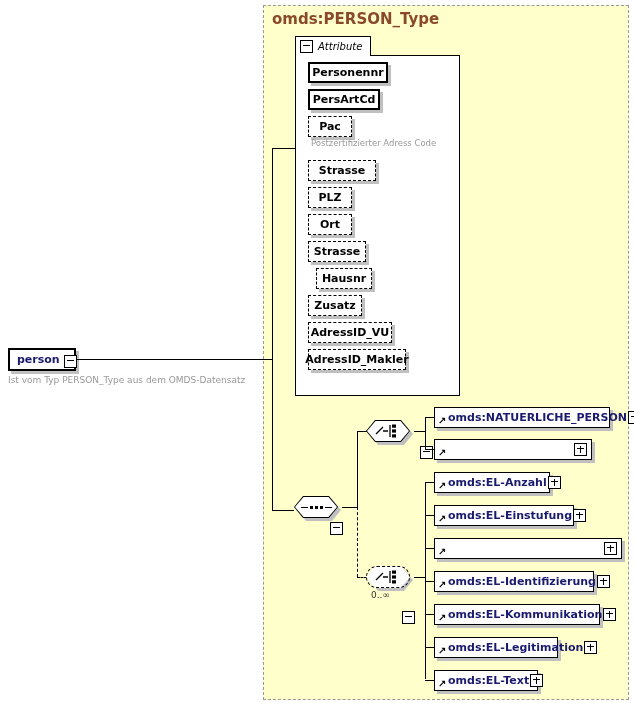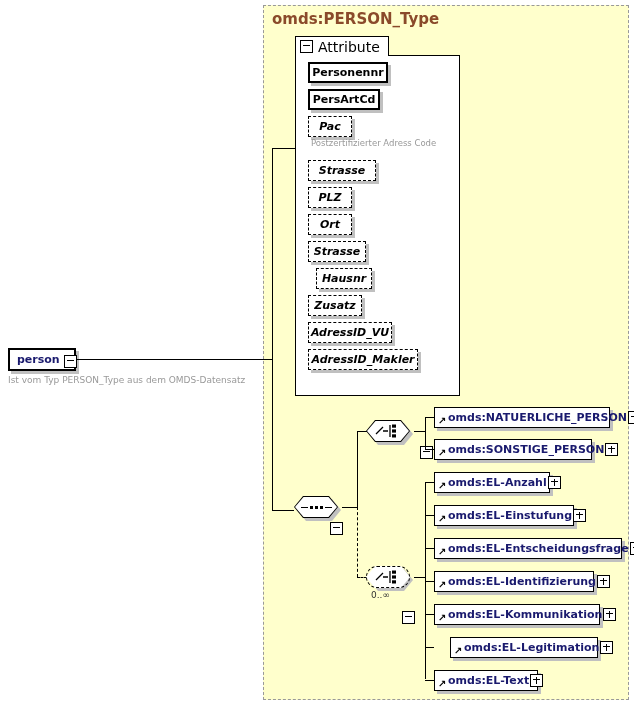--- a/index.html
+++ b/index.html
@@ -28,21 +28,21 @@
     left:295px;top:55px;width:165px;height:341px;
     background:#ffffff;border:1px solid #000;box-sizing:border-box;
   }
   #attr-tab{
     left:295px;top:36px;height:20px;
     background:#ffffff;border:1px solid #000;border-bottom:none;
     box-sizing:border-box;
     padding:0 8px 0 4px;
     display:flex;align-items:center;gap:5px;
   }
-  #attr-tab .lbl{font-size:14px;color:#000;}
+  #attr-tab .lbl{font-size:10px;font-style:italic;color:#000;}
   .expander{
     width:11px;height:11px;border:1px solid #000;background:#fff;
     display:inline-block;position:relative;flex:0 0 auto;
   }
   .expander::before{
     content:"";position:absolute;left:2px;top:4px;width:7px;height:1px;background:#000;
   }
   .expander.plus::after{
     content:"";position:absolute;left:5px;top:2px;width:1px;height:7px;background:#000;
   }
@@ -51,21 +51,21 @@
   .attr{
     height:21px;box-sizing:border-box;
     background:#ffffff;
     display:flex;align-items:center;justify-content:center;
     padding:0 9px;
     font-size:11px;font-weight:bold;color:#000;
     white-space:nowrap;
     box-shadow:3px 3px 0 #c0c0c0;
   }
   .attr.req{border:2px solid #000;}
-  .attr.opt{border:1px dashed #000;font-style:italic;}
+  .attr.opt{border:1px dashed #000;}
   .hint{
     font-size:8.5px;color:#999999;white-space:nowrap;
   }
 
   
   #person-box{
     left:8px;top:348px;width:68px;height:23px;
     border:2px solid #000;background:#fff;box-sizing:border-box;
     display:flex;align-items:center;
     padding-left:7px;
@@ -185,21 +185,21 @@
     </div>
     <div class="abs attr opt" style="left: 308px; top: 268px; width: 56px; margin-left: 8px;">
       <span>Hausnr</span>
     </div>
     <div class="abs attr opt" style="left: 308px; top: 295px; width: 54px;">
       <span>Zusatz</span>
     </div>
     <div class="abs attr opt" style="left: 308px; top: 322px; width: 84px; text-align: center;">
       <span>AdressID_VU</span>
     </div>
-    <div class="abs attr opt" style="left: 308px; top: 349px; width: 110px;">
+    <div class="abs attr opt" style="left: 308px; top: 349px; width: 98px;">
       <span>AdressID_Makler</span>
     </div>
   </div>
 
 
 <div class="node-wrap" style="left:294px;top:496px;">
   <div class="node-shadow"></div>
   <div class="node-hex"></div>
   <div class="node-inner">
     <span class="seq-dots">
@@ -246,21 +246,20 @@
 <div class="ln lnh abs" style="left:425px;top:449px;width:9px;"></div>
 
 <div id="choice-person-host">
     <div class="elem" style="left: 434px; top: 407px; width: 176px;">
       <span class="ref-arrow"></span>
       <span>omds:NATUERLICHE_PERSON</span>
       <span class="expander plus" style="margin-left: auto;"></span>
     </div>
     <div class="elem" style="left: 434px; top: 439px; width: 158px;">
       <span class="ref-arrow"></span>
-      <span>omds:SONSTIGE_PERSON</span>
       <span class="expander plus" style="margin-left: auto;"></span>
     </div>
   </div>
 
 
 <div class="node-wrap" style="left:366px;top:566px;">
   <div class="node-shadow"></div>
   <div class="node-inner" style="left:0;top:0;width:44px;height:22px;clip-path:polygon(9px 0,35px 0,44px 50%,35px 22px,9px 22px,0 50%);"></div>
   <div class="dashed-outline"></div>
   <div class="node-inner" style="background:transparent;">
@@ -288,37 +287,36 @@
     </div>
     <div class="ln lnh abs" style="left: 425px; top: 482px; width: 9px;"></div>
     <div class="elem" style="left: 434px; top: 505px; width: 140px;">
       <span class="ref-arrow"></span>
       <span>omds:EL-Einstufung</span>
       <span class="expander plus" style="margin-left: auto;"></span>
     </div>
     <div class="ln lnh abs" style="left: 425px; top: 515px; width: 9px;"></div>
     <div class="elem" style="left: 434px; top: 538px; width: 188px;">
       <span class="ref-arrow"></span>
-      <span>omds:EL-Entscheidungsfrage</span>
       <span class="expander plus" style="margin-left: auto;"></span>
     </div>
     <div class="ln lnh abs" style="left: 425px; top: 548px; width: 9px;"></div>
     <div class="elem" style="left: 434px; top: 571px; width: 160px;">
       <span class="ref-arrow"></span>
       <span>omds:EL-Identifizierung</span>
       <span class="expander plus" style="margin-left: auto;"></span>
     </div>
     <div class="ln lnh abs" style="left: 425px; top: 581px; width: 9px;"></div>
     <div class="elem" style="left: 434px; top: 604px; width: 166px;">
       <span class="ref-arrow"></span>
       <span>omds:EL-Kommunikation</span>
       <span class="expander plus" style="margin-left: auto;"></span>
     </div>
     <div class="ln lnh abs" style="left: 425px; top: 614px; width: 9px;"></div>
-    <div class="elem" style="left: 434px; top: 637px; width: 148px; margin-left: 16px;">
+    <div class="elem" style="left: 434px; top: 637px; width: 124px;">
       <span class="ref-arrow"></span>
       <span>omds:EL-Legitimation</span>
       <span class="expander plus" style="margin-left: auto;"></span>
     </div>
     <div class="ln lnh abs" style="left: 425px; top: 647px; width: 9px;"></div>
     <div class="elem" style="left: 434px; top: 670px; width: 104px;">
       <span class="ref-arrow"></span>
       <span>omds:EL-Text</span>
       <span class="expander plus" style="margin-left: auto;"></span>
     </div>

